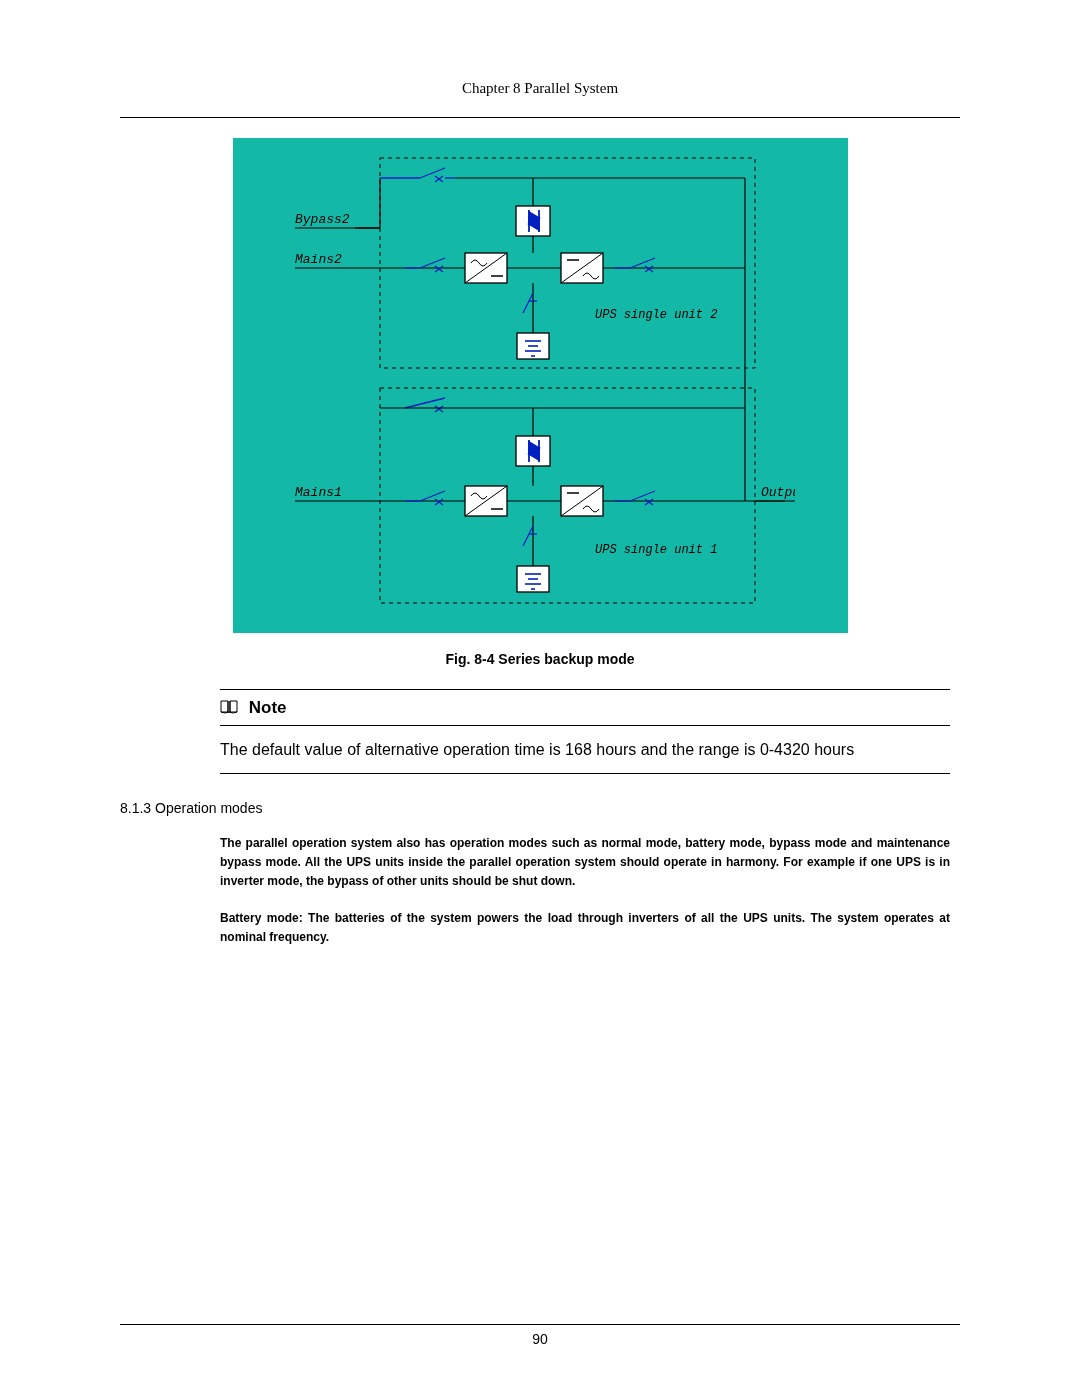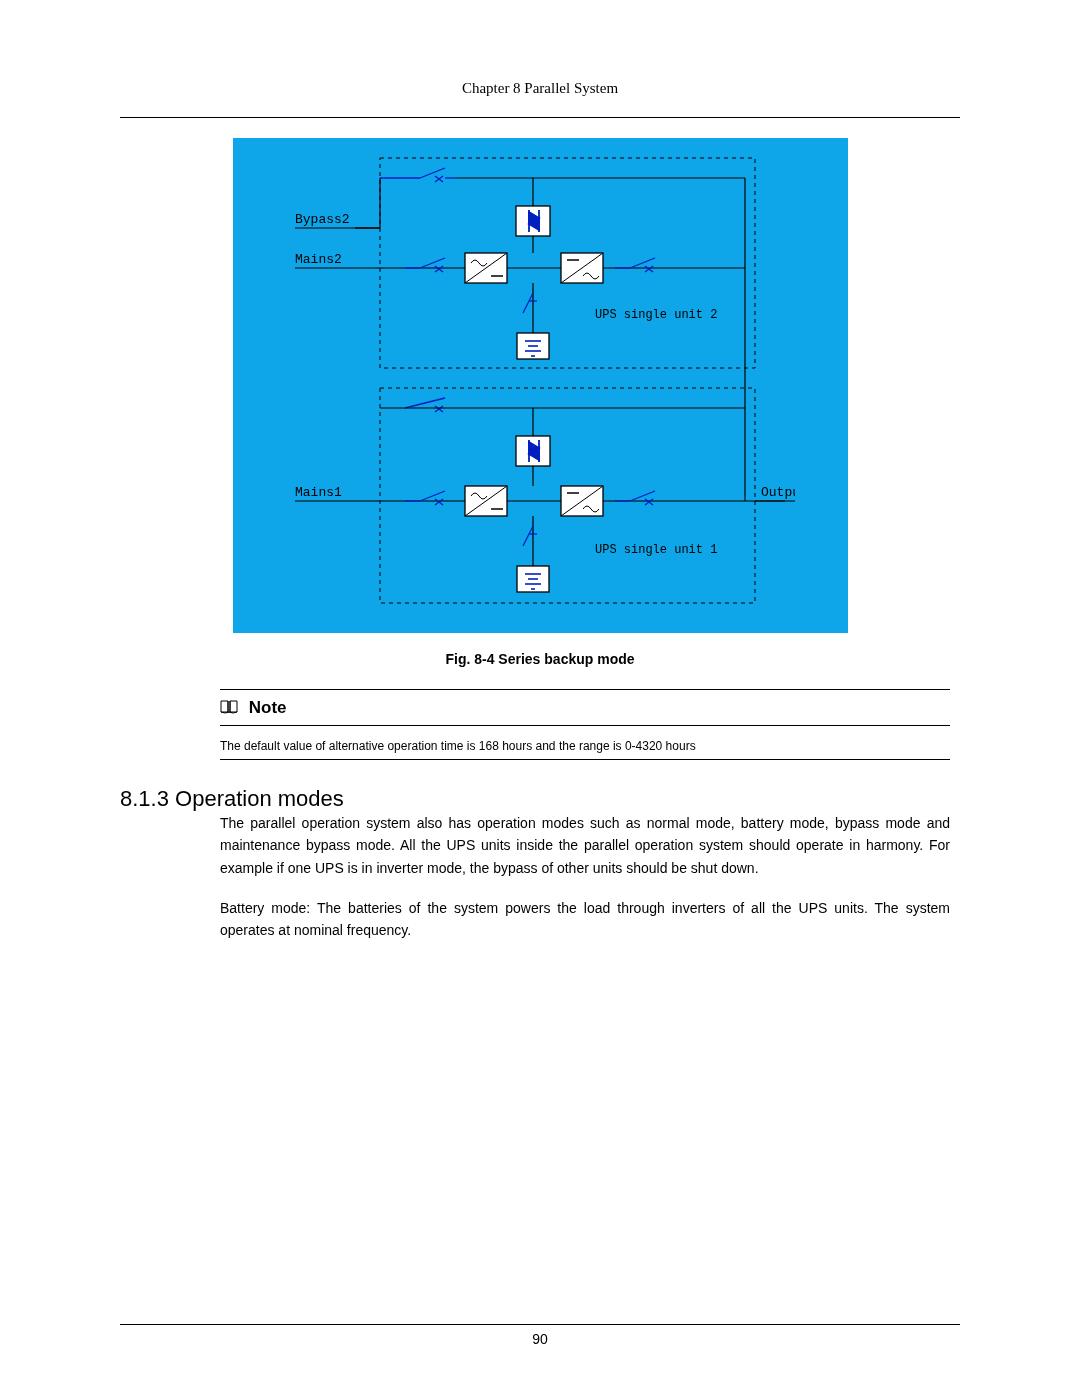--- a/index.html
+++ b/index.html
@@ -21,67 +21,70 @@
     padding-bottom: 20px;
     border-bottom: 1.5px solid #000;
     margin-bottom: 20px;
   }
   .figure-wrap {
     text-align: center;
     margin-top: 10px;
   }
   .figure {
     display: inline-block;
-    background: #0ea5e9;
+    background: #14b8a6;
     width: 615px;
     height: 495px;
     position: relative;
+    font-style: italic;
   }
   .caption {
     text-align: center;
     font-size: 14px;
     margin-top: 14px;
     margin-bottom: 22px;
     font-weight: bold;
   }
   .note-block {
     margin-left: 100px;
     margin-right: 10px;
     border-top: 1px solid #000;
     border-bottom: 1px solid #000;
     padding-top: 8px;
-    padding-bottom: 4px;
+    padding-bottom: 12px;
   }
   .note-hr {
     border: none;
     border-top: 1px solid #000;
     margin: 6px 0 8px 0;
   }
   .note-title {
     font-weight: bold;
     font-size: 17px;
   }
   .note-body {
-    font-size: 12px;
+    font-size: 16px;
     line-height: 1.45;
     margin-top: 12px;
   }
   .section-heading {
-    font-size: 22px;
+    font-size: 14px;
     margin-top: 26px;
+    margin-bottom: 18px;
   }
   .body-text {
     margin-left: 100px;
     margin-right: 10px;
   }
   .body-text p {
-    font-size: 14px;
+    font-size: 12px;
     line-height: 1.6;
     text-align: justify;
     margin-bottom: 18px;
+    font-weight: bold;
   }
   .footer {
     position: absolute;
     bottom: 50px;
     left: 120px;
     right: 120px;
     border-top: 1.5px solid #000;
     text-align: center;
     padding-top: 6px;
     font-size: 14px;

